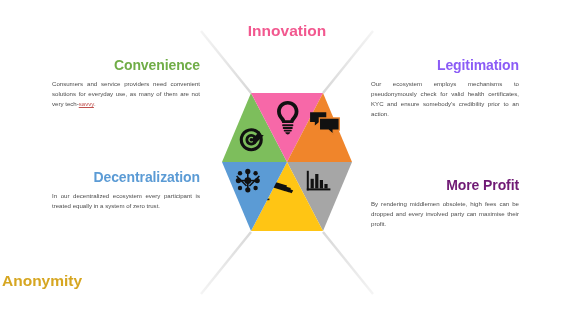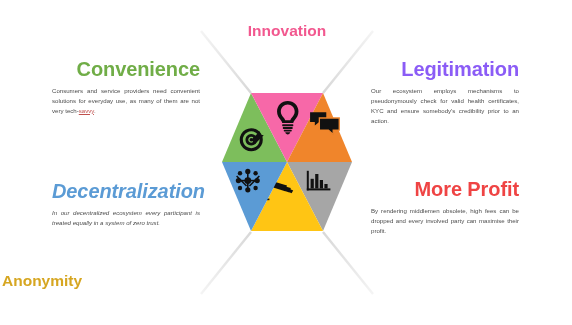--- a/index.html
+++ b/index.html
@@ -35,21 +35,21 @@
     width: 572px;
     height: 325px;
   }
 
   
   .block {
     position: absolute;
     width: 148px;
   }
   .block .heading {
-    font-size: 20px;
+    font-size: 14px;
     font-weight: bold;
     letter-spacing: -0.1px;
     line-height: 1.1;
     margin: 0 0 6px 0;
     white-space: nowrap;
     text-align: right;
   }
   .block .body {
     font-size: 6.1px;
     line-height: 1.62;
@@ -68,30 +68,29 @@
   #blk-convenience .heading { color: #70AD47; }
 
   #blk-legitimation {
     left: 371px;
     top: 58px;
   }
   #blk-legitimation .heading { color: #8b5cf6; }
 
   #blk-decentralization {
     left: 52px;
-    top: 180px;
-    font-style: italic;
+    top: 170px;
   }
   #blk-decentralization .heading { color: #5B9BD5; }
 
   #blk-moreprofit {
     left: 371px;
     top: 178px;
   }
-  #blk-moreprofit .heading { color: #ef4444; }
+  #blk-moreprofit .heading { color: #701a75; }
 
   .savvy {
     color: #C0504D;
     text-decoration: underline;
   }
 
   
   .axis-label {
     position: absolute;
     font-size: 15.5px;

